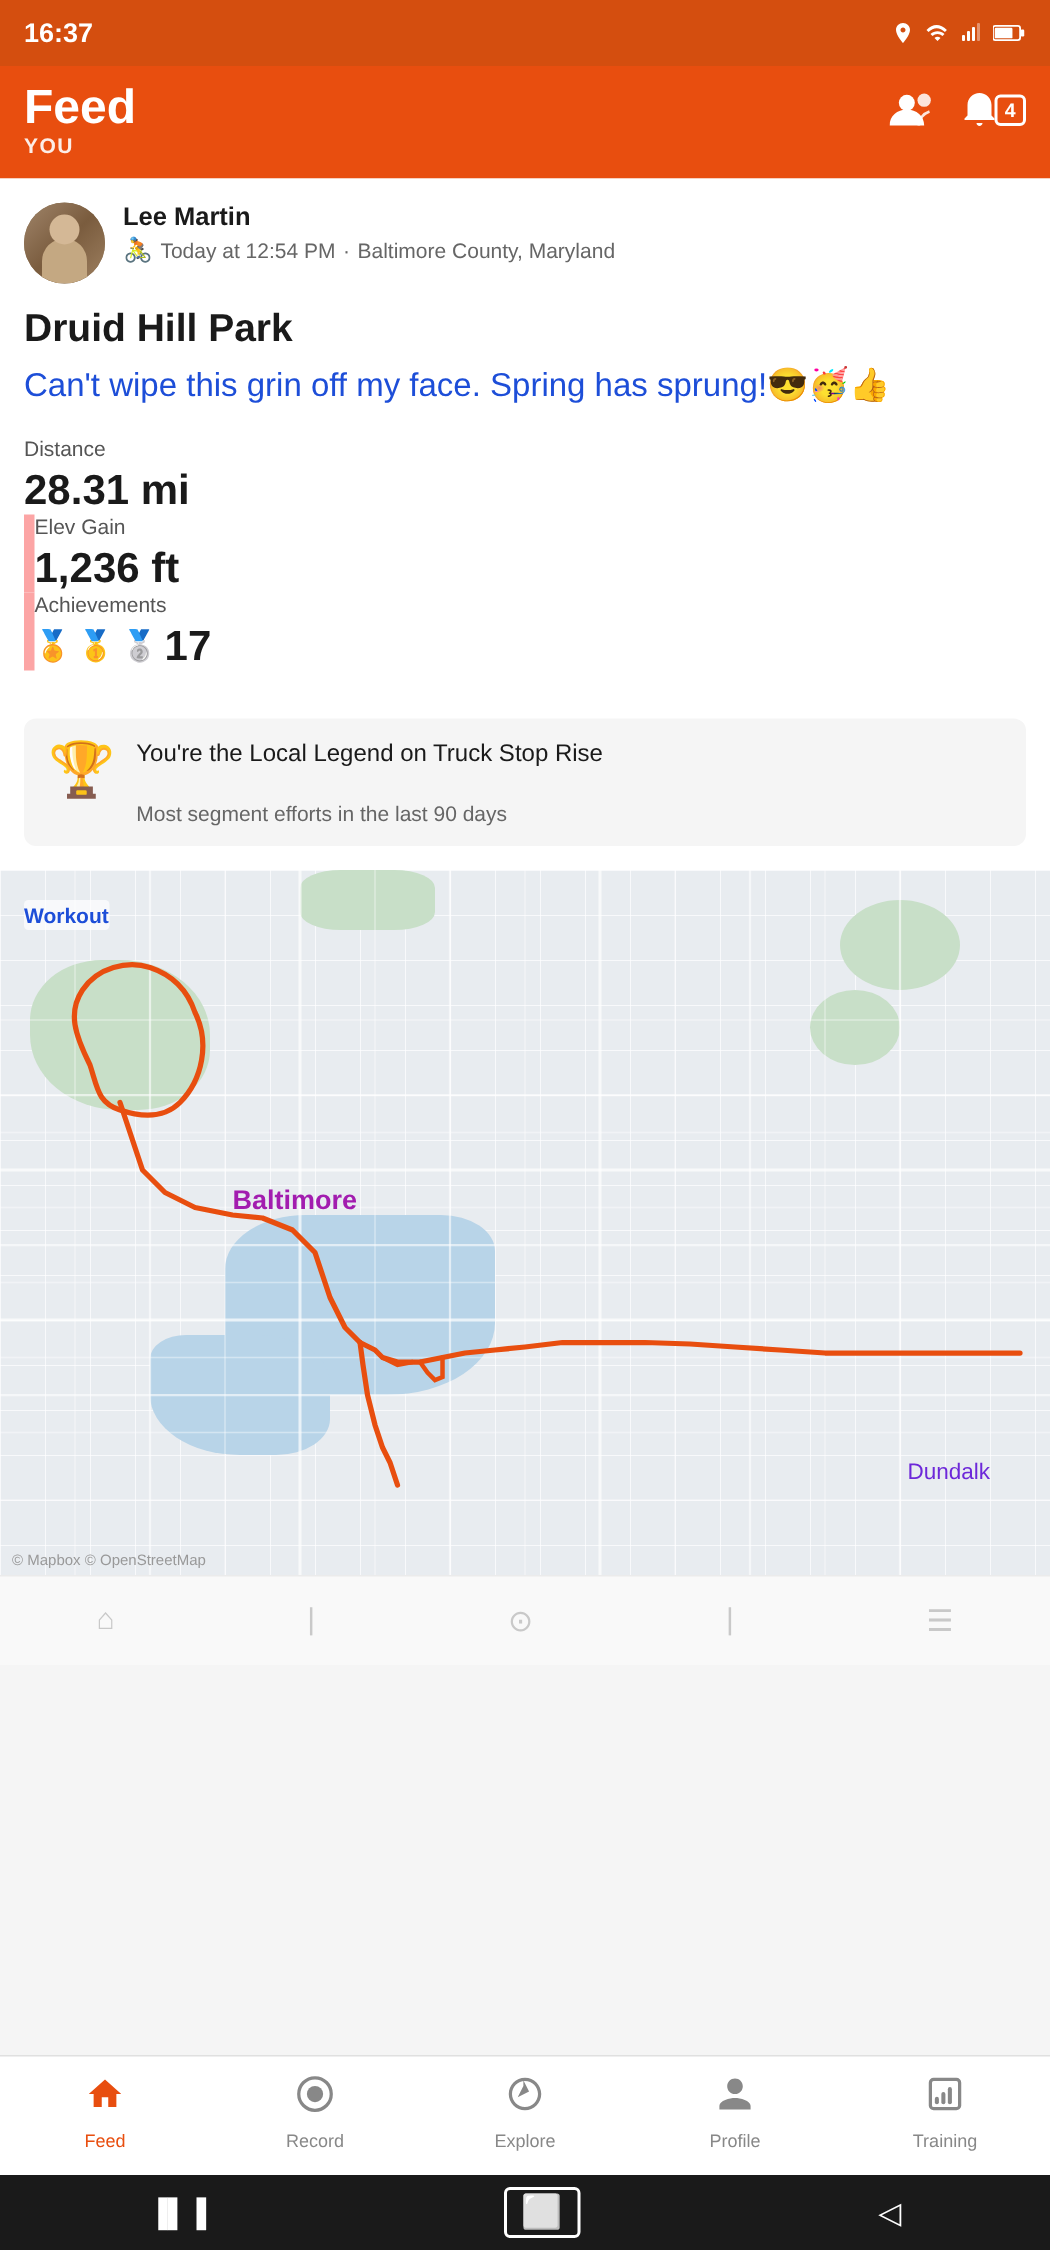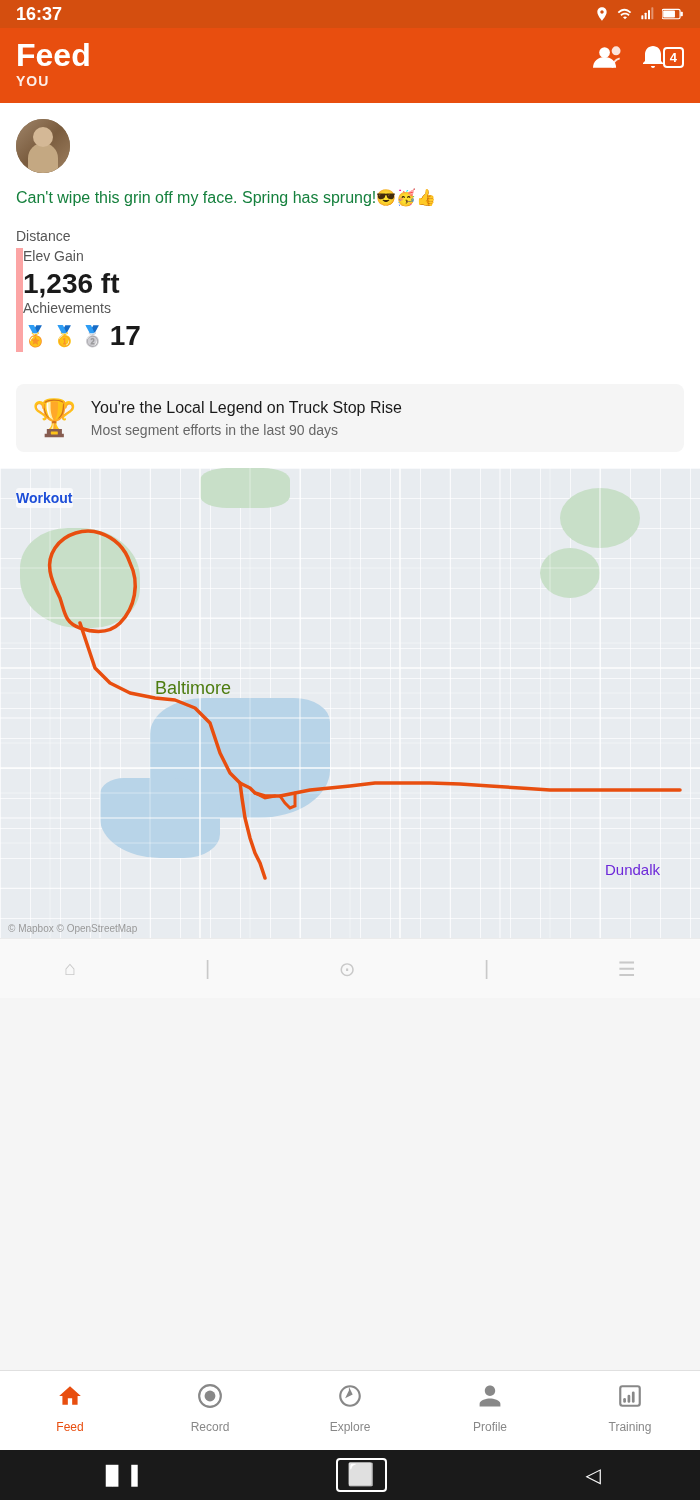--- a/index.html
+++ b/index.html
@@ -14,21 +14,21 @@
     }
 
     
     .status-bar {
       background: #d44e0f;
       color: white;
       display: flex;
       justify-content: space-between;
       align-items: center;
       padding: 8px 16px;
-      height: 28px;
+      height: 44px;
     }
     .status-time {
       font-size: 18px;
       font-weight: 600;
     }
     .status-icons {
       display: flex;
       align-items: center;
       gap: 6px;
     }
@@ -148,22 +148,22 @@
     }
 
     
     .activity-title {
       font-size: 26px;
       font-weight: 800;
       color: #1a1a1a;
       margin-bottom: 8px;
     }
     .activity-desc {
-      font-size: 16px;
-      color: #15803d;
+      font-size: 22px;
+      color: #1d4ed8;
       line-height: 1.4;
       margin-bottom: 18px;
     }
 
     
     .stats-row {
       display: flex;
       align-items: stretch;
       gap: 0;
       margin-bottom: 16px;
@@ -214,21 +214,21 @@
     }
     .legend-text .legend-title {
       font-size: 16px;
       font-weight: 400;
       color: #1a1a1a;
       line-height: 1.3;
     }
     .legend-text .legend-sub {
       font-size: 14px;
       color: #666;
-      margin-top: 4px;
+      margin-top: 20px;
     }
 
     
     .map-container {
       width: 100%;
       height: 470px;
       position: relative;
       overflow: hidden;
     }
     .map-bg {
@@ -256,22 +256,22 @@
       color: #1d4ed8;
       background: rgba(255,255,255,0.7);
       padding: 2px 0;
       border-radius: 3px;
     }
     .map-label-baltimore {
       position: absolute;
       top: 210px;
       left: 155px;
       font-size: 18px;
-      font-weight: 400;
-      color: #4d7c0f;
+      font-weight: 700;
+      color: #a21caf;
     }
     .map-label-dundalk {
       position: absolute;
       bottom: 60px;
       right: 40px;
       font-size: 15px;
       color: #6d28d9;
     }
     
     .park-area {
@@ -437,28 +437,39 @@
     </div>
   </div>
 </div>
 
 <div class="activity-card">
 
   <div class="user-row">
     <div class="avatar">
       <div class="avatar-img"></div>
     </div>
-  </div>
-
+    <div class="user-info">
+      <div class="user-name">Lee Martin</div>
+      <div class="user-meta">
+        <span class="bike-icon">🚴</span>
+        <span>Today at 12:54 PM</span>
+        <span>·</span>
+        <span>Baltimore County, Maryland</span>
+      </div>
+    </div>
+  </div>
+
+  <div class="activity-title">Druid Hill Park</div>
 
   <div class="activity-desc">Can't wipe this grin off my face.  Spring has sprung!😎🥳👍</div>
 
   <div class="stats-row">
     <div class="stat-item">
       <div class="stat-label">Distance</div>
+      <div class="stat-value">28.31 mi</div>
     </div>
     <div class="stat-item">
       <div class="stat-label">Elev Gain</div>
       <div class="stat-value">1,236 ft</div>
     </div>
     <div class="stat-item">
       <div class="stat-label">Achievements</div>
       <div class="stat-value achievements">
         <span class="medal-bronze">🏅</span>
         <span class="medal-gold">🥇</span>

